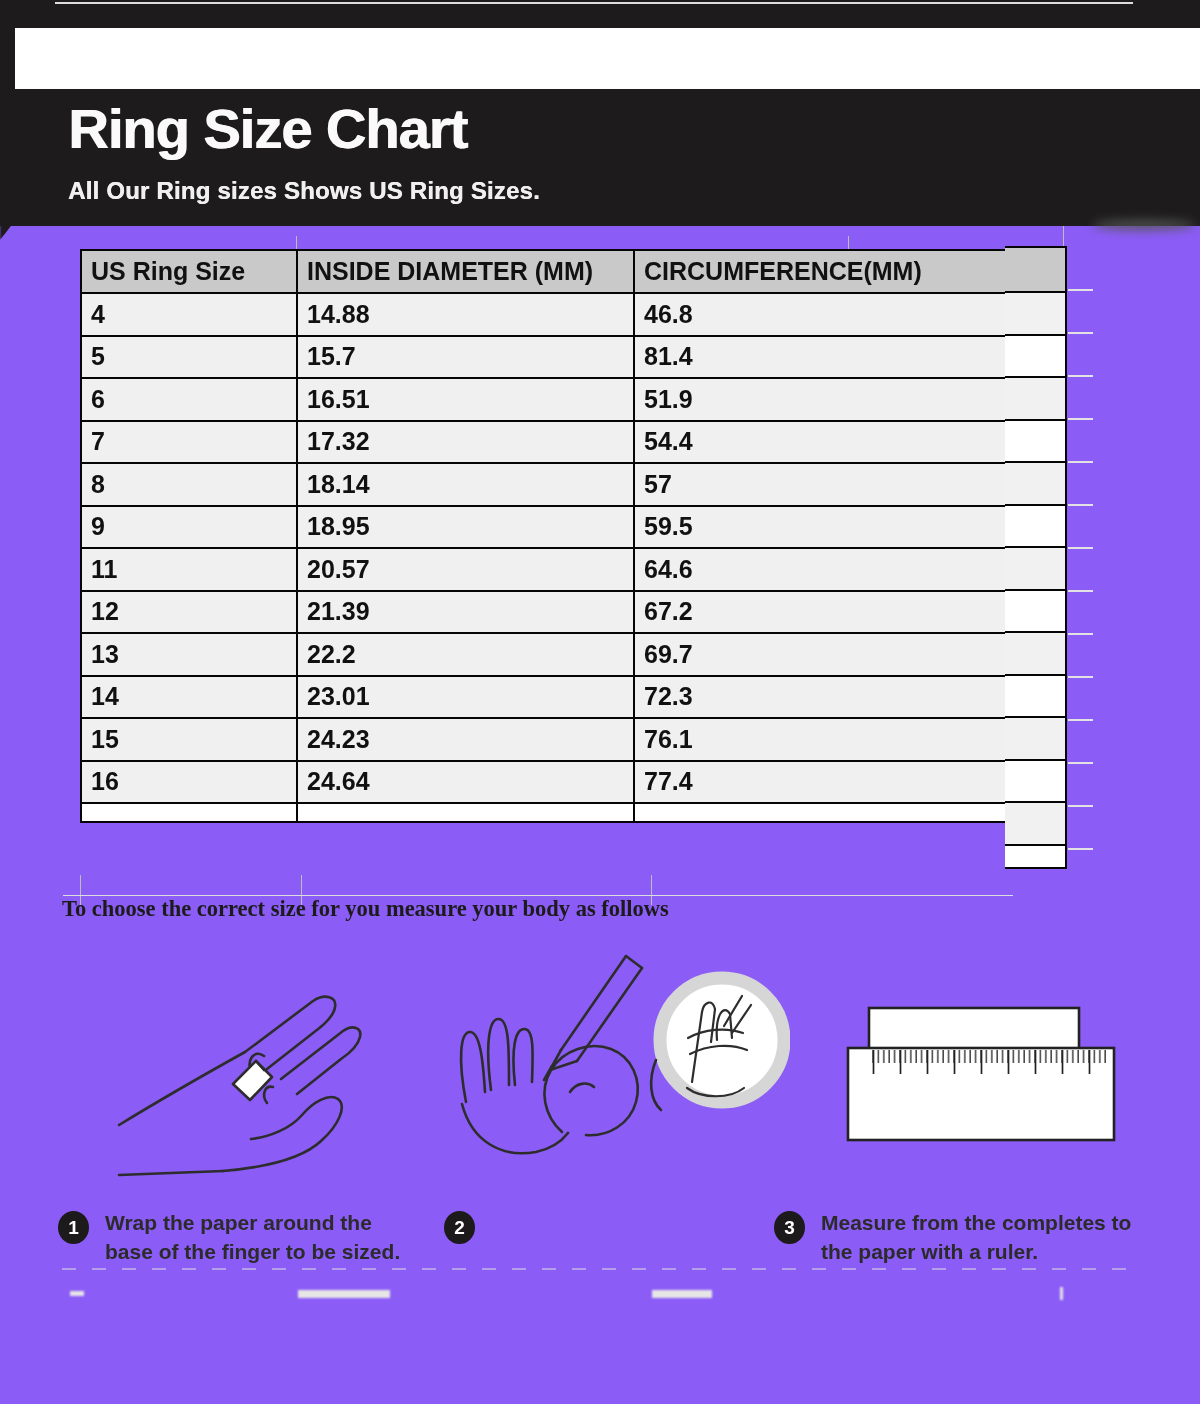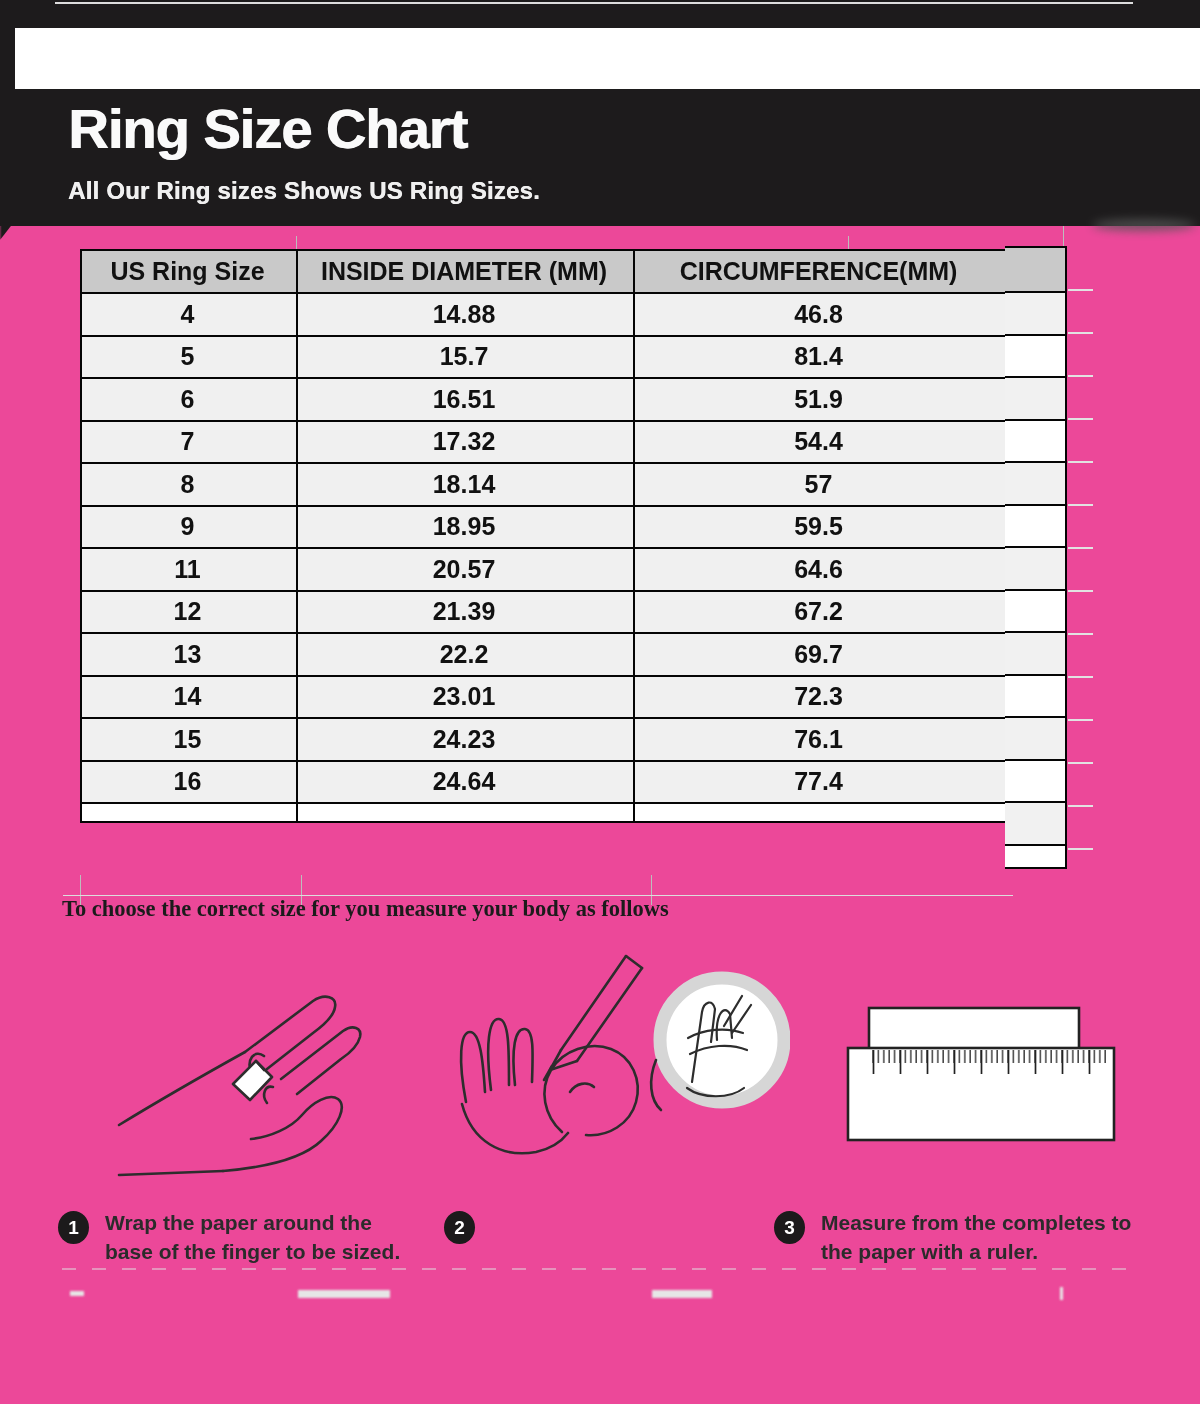--- a/index.html
+++ b/index.html
@@ -1,17 +1,17 @@
 <!DOCTYPE html>
 <html><head>
 <meta charset="utf-8">
 <style>
   html,body{margin:0;padding:0;background:#ffffff;}
   .page{
-    position:relative;width:1200px;height:1404px;background:#ec4899;
+    position:relative;width:1200px;height:1404px;background:#8b5cf6;
     font-family:"Liberation Sans",sans-serif;overflow:hidden;color:#111;
   }
   .abs{position:absolute;}
 
   
   .top-bar{left:0;top:0;width:1200px;height:28px;background:#1d1b1c;}
   .top-left-edge{left:0;top:0;width:15px;height:90px;background:#1d1b1c;}
   .top-white-line{left:55px;top:2px;width:1078px;height:2px;background:#ffffff;opacity:.85;}
   .white-band{left:15px;top:28px;width:1185px;height:61px;background:#ffffff;}
   .banner{left:0;top:89px;width:1200px;height:137px;background:#1d1b1c;}
@@ -22,21 +22,21 @@
   .banner-title{left:68px;top:96px;font-size:56px;font-weight:700;letter-spacing:-1px;
     color:#fafafa;text-shadow:1px 0 0 #fafafa;}
   .banner-subtitle{left:68px;top:177px;font-size:24px;font-weight:700;color:#f0f0f0;
     letter-spacing:.2px;text-shadow:.4px 0 0 #f0f0f0;}
 
   
   .grid-stub{background:#bdbdbd;}
   .faint-h{background:#dddddd;}
   .ring-table{left:80px;top:249px;border-collapse:collapse;table-layout:fixed;width:925px;
     font-size:25px;font-weight:700;}
-  .ring-table th,.ring-table td{border:2.5px solid #050505;padding:0 12px 0 9px;text-align:center;
+  .ring-table th,.ring-table td{border:2.5px solid #050505;padding:0 12px 0 9px;text-align:left;
     vertical-align:middle;overflow:hidden;white-space:nowrap;}
   .ring-table th{height:41px;background:#c9c9c9;font-size:25px;}
   .ring-table td{height:40.5px;background:#f0f0f0;}
   .ring-table tr.empty-row td{height:17px;background:#ffffff;}
   .col-size{width:216px;}.col-diam{width:337px;}.col-circ{width:372px;}
 
   
   .artifact-col{left:1005px;top:246px;width:60px;border-right:2.5px solid #050505;
     border-top:2.5px solid #050505;}
   .artifact-col .acell{border-bottom:2.5px solid #050505;}

